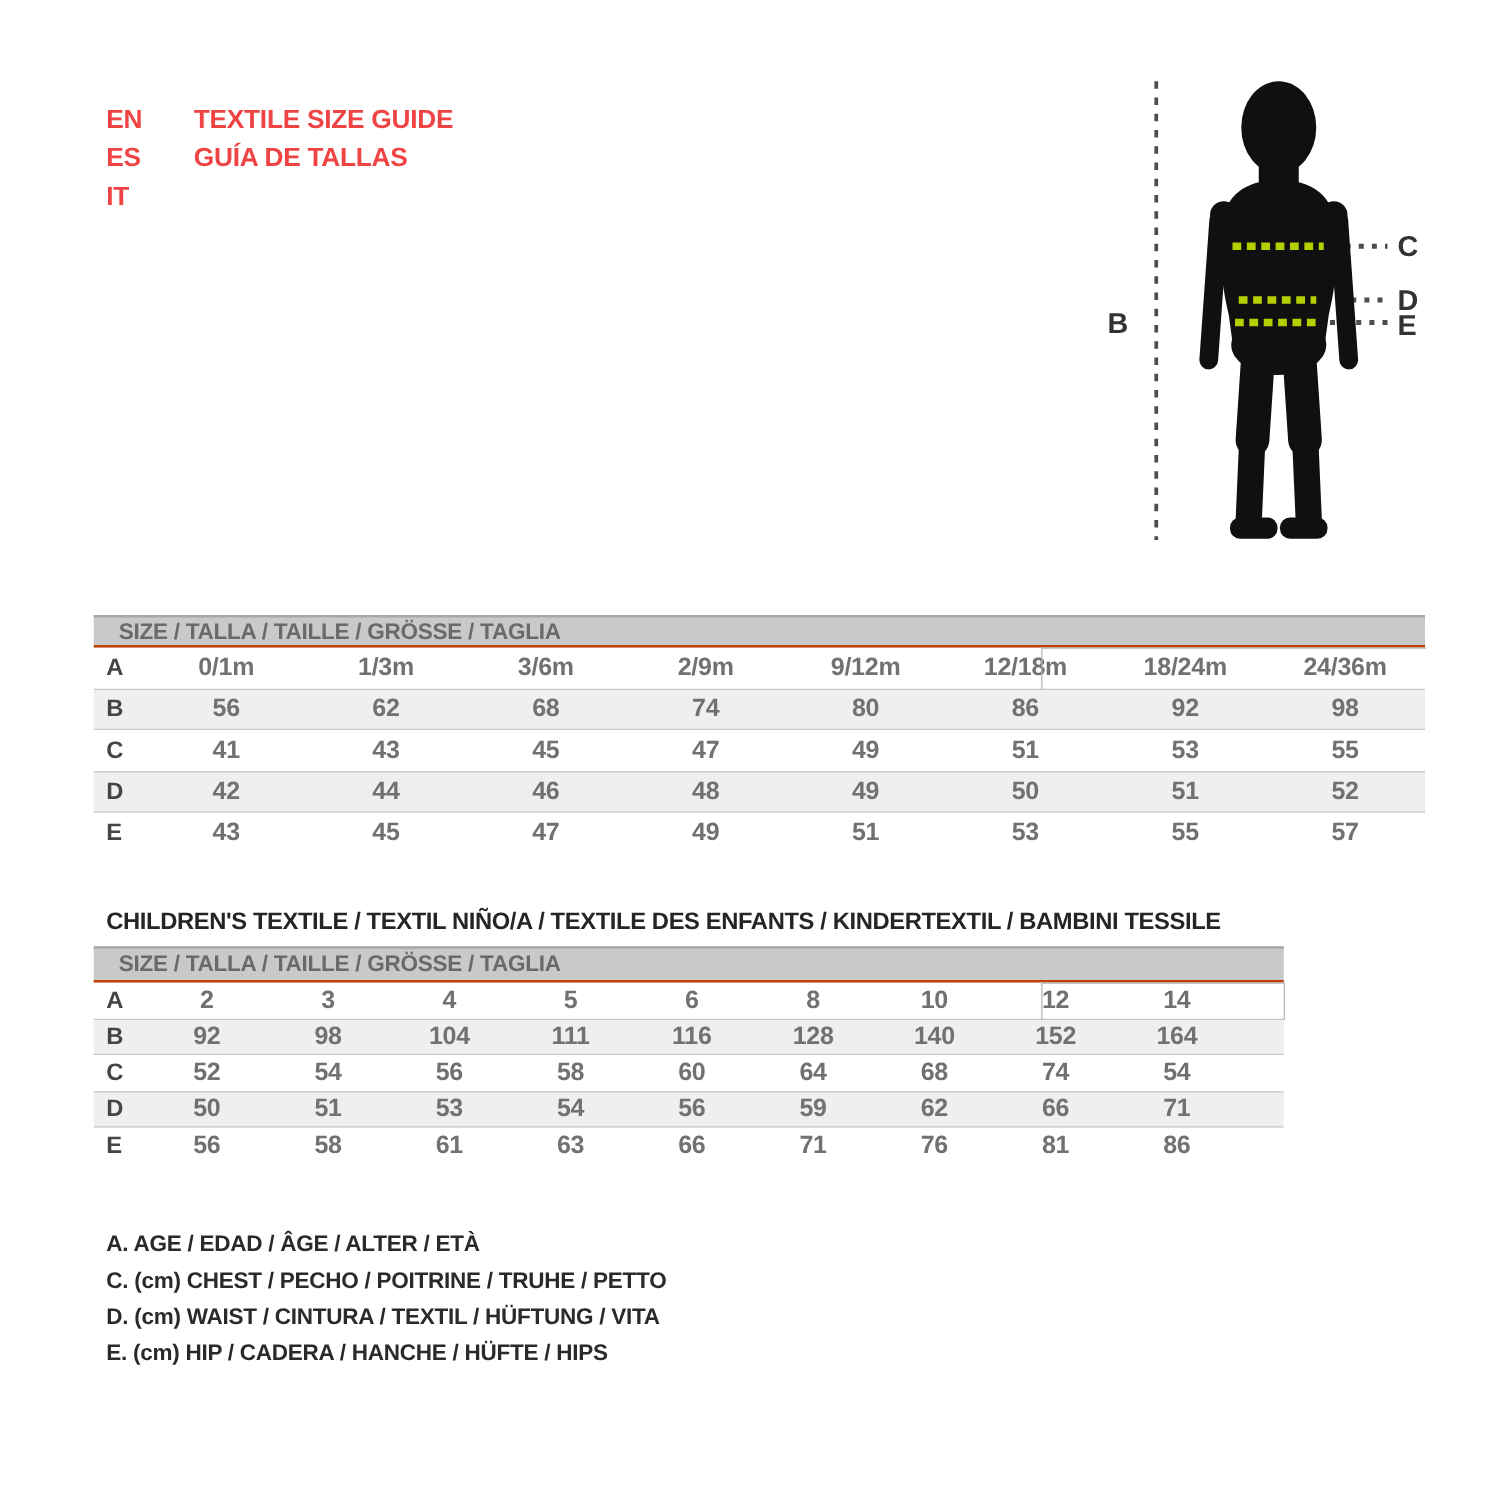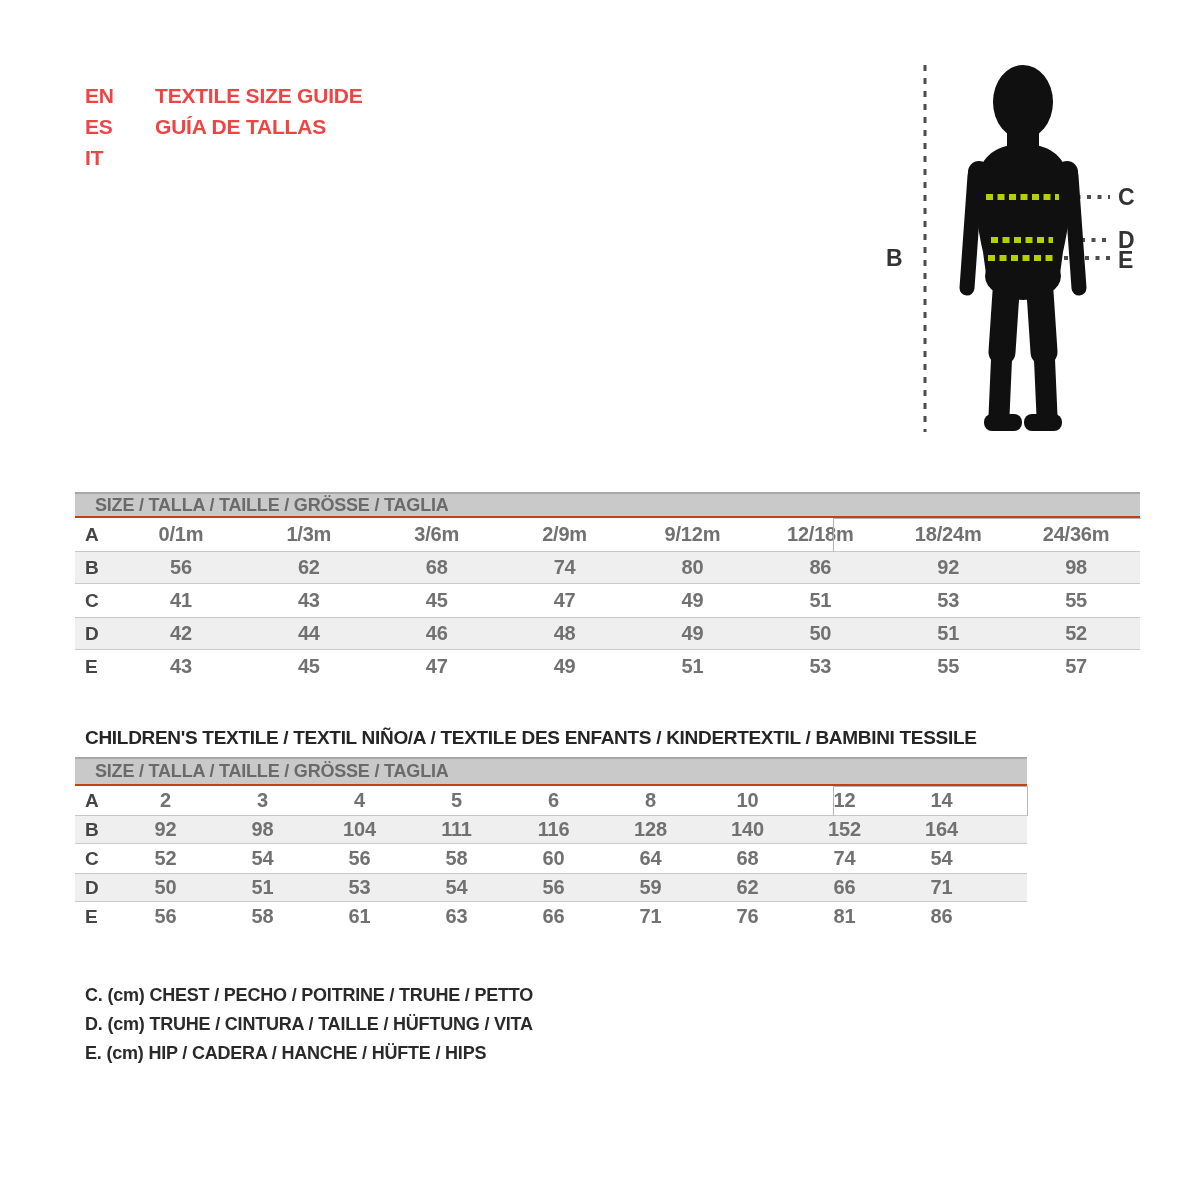--- a/index.html
+++ b/index.html
@@ -232,18 +232,19 @@
           <div class="cell">71</div>
           <div class="cell">76</div>
           <div class="cell">81</div>
           <div class="cell">86</div>
         </div>
       </div>
     <div class="overlay-a"></div>
   </div>
 
   <div class="legend">
+      <div class="legend-line">A. AGE / EDAD / ÂGE / ALTER / ETÀ</div>
       <div class="legend-line">C. (cm) CHEST / PECHO / POITRINE / TRUHE / PETTO</div>
-      <div class="legend-line">D. (cm) TRUHE / CINTURA / TAILLE / HÜFTUNG / VITA</div>
+      <div class="legend-line">D. (cm) WAIST / CINTURA / TEXTIL / HÜFTUNG / VITA</div>
       <div class="legend-line">E. (cm) HIP / CADERA / HANCHE / HÜFTE / HIPS</div>
     </div>
 
 </div>
 
 </body></html>

